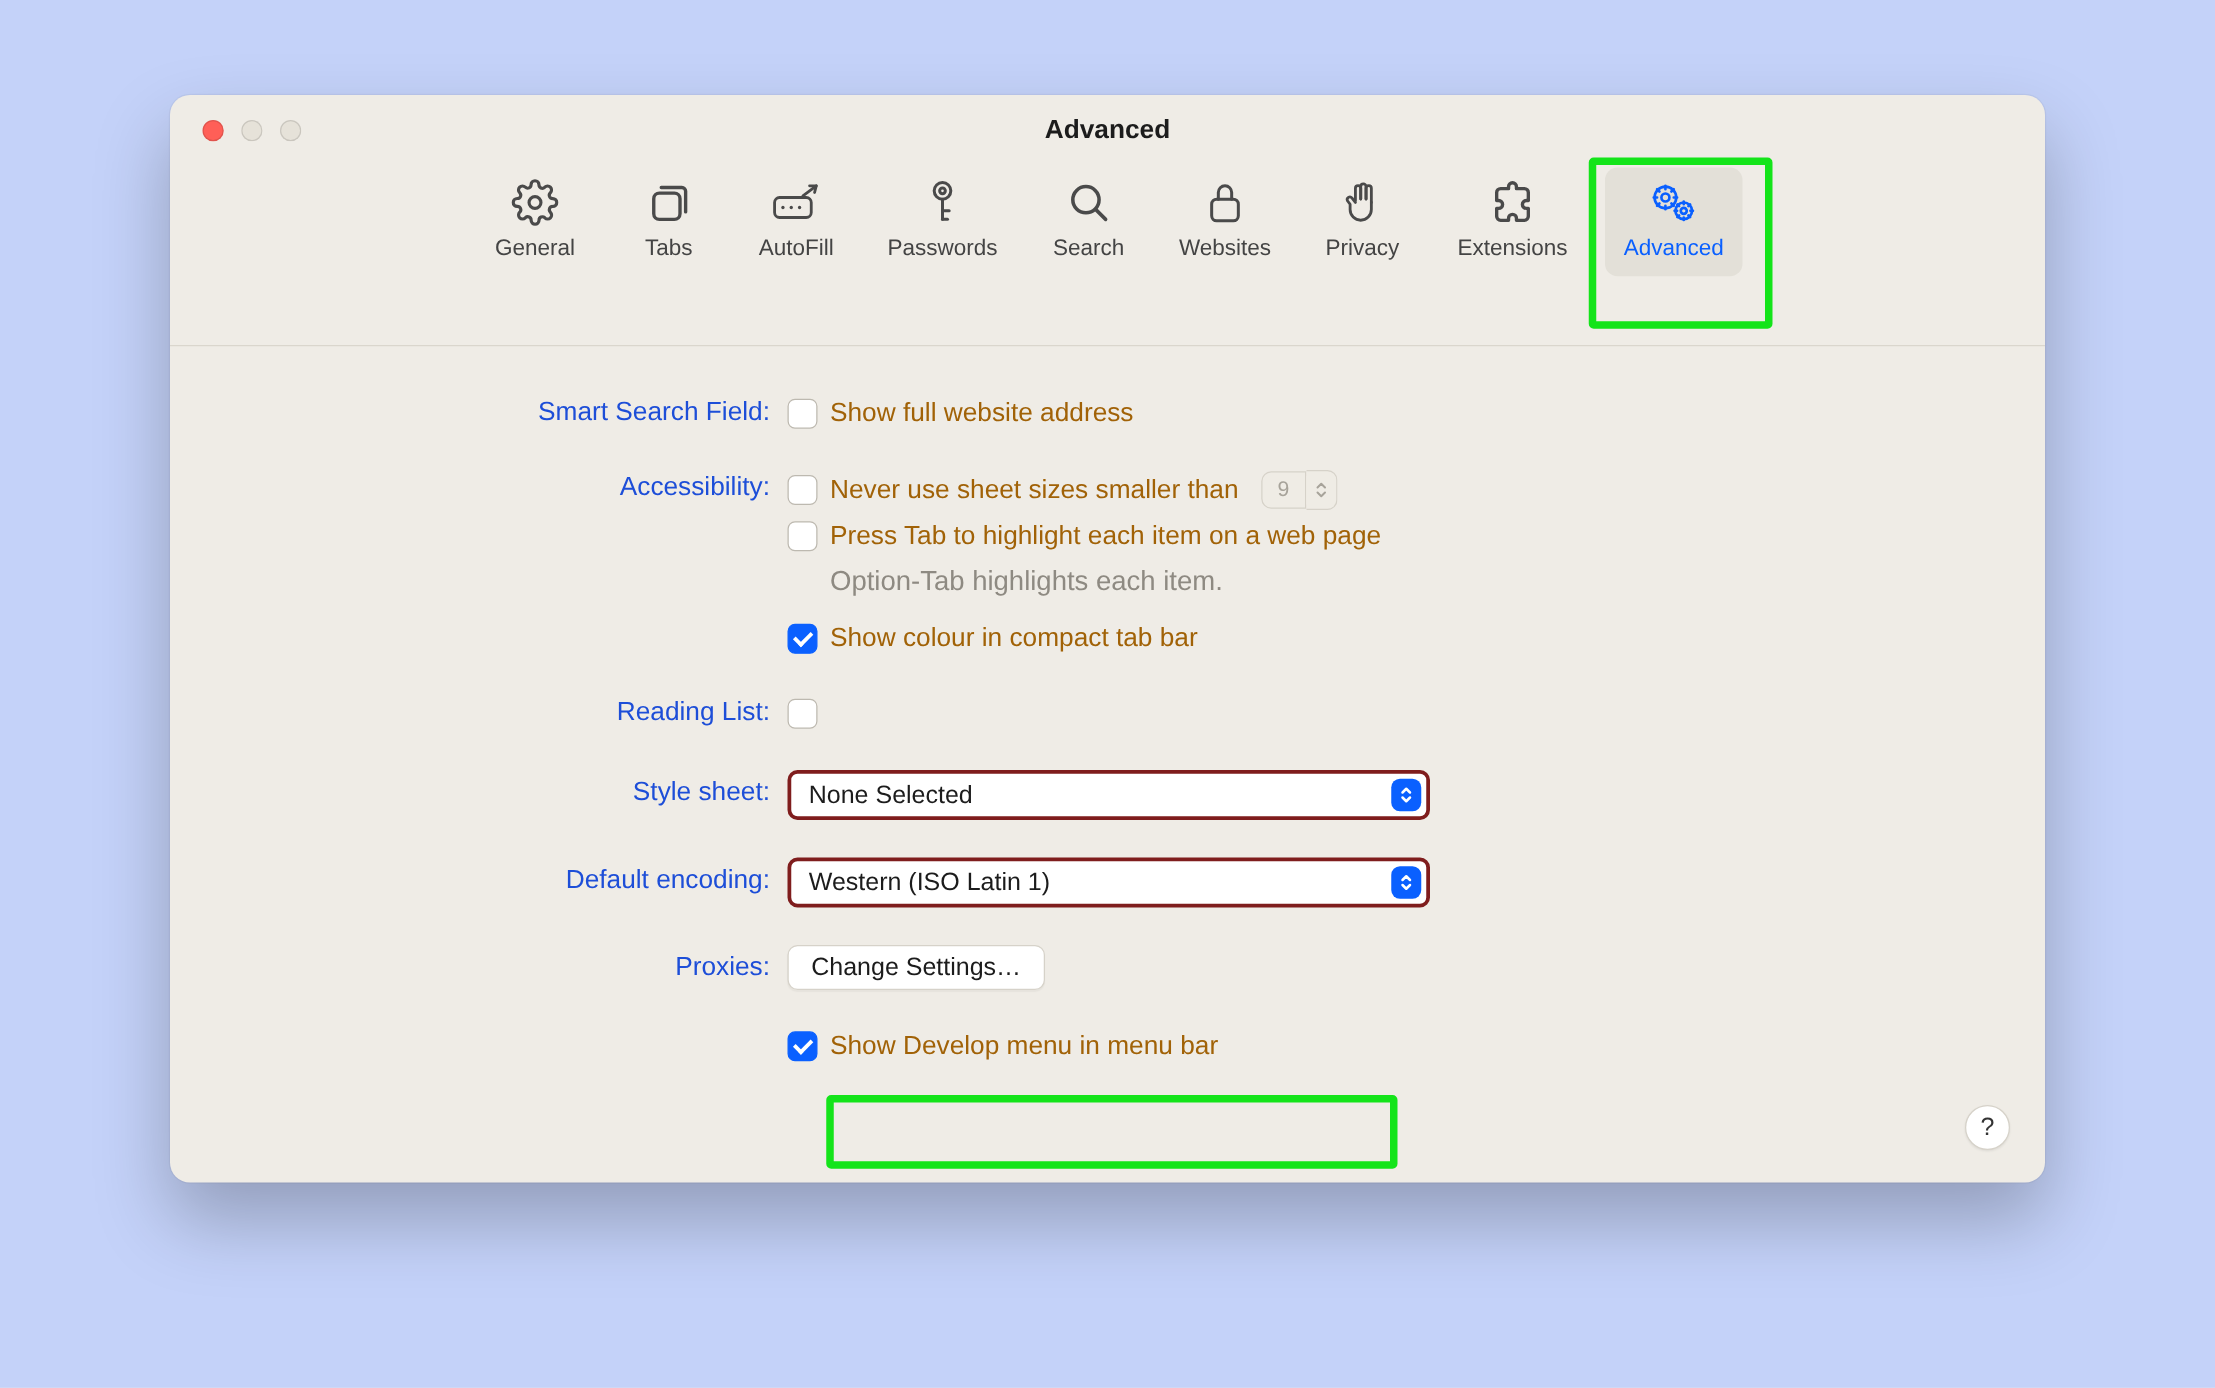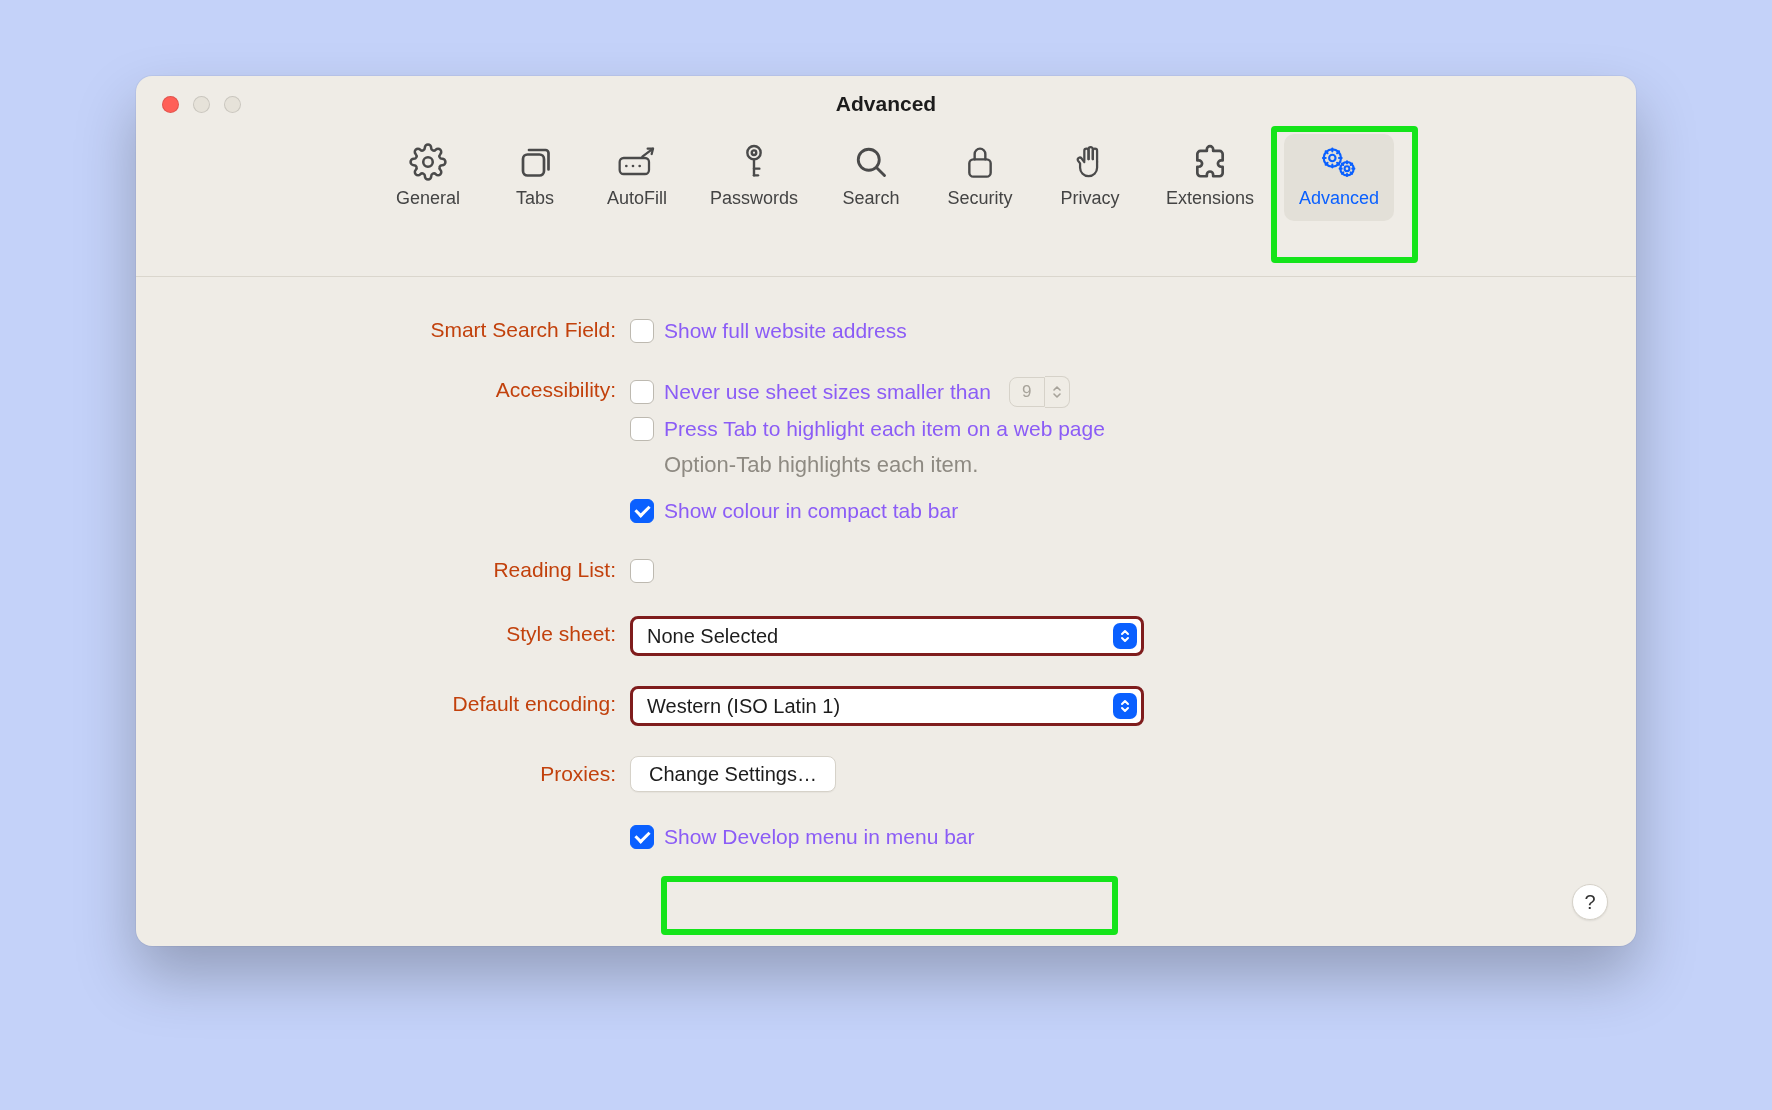--- a/index.html
+++ b/index.html
@@ -137,21 +137,21 @@
     align-items: flex-start;
     margin-bottom: 8px;
   }
   .row.spaced { margin-top: 30px; }
   .label-col {
     width: 480px;
     text-align: right;
     padding-right: 14px;
     padding-top: 2px;
     font-size: 21px;
-    color: #c2410c;
+    color: #1d4ed8;
   }
   .ctrl-col {
     display: flex;
     flex-direction: column;
     gap: 6px;
   }
   .ctrl-line {
     display: flex;
     align-items: center;
     gap: 10px;
@@ -181,21 +181,21 @@
   .checkbox.checked::after {
     content: "";
     width: 6px;
     height: 11px;
     border: solid #fff;
     border-width: 0 3px 3px 0;
     transform: rotate(45deg) translate(-1px, -1px);
   }
   .cb-text {
     font-size: 21px;
-    color: #8b5cf6;
+    color: #a16207;
   }
 
   .stepper {
     display: inline-flex;
     align-items: center;
     gap: 0;
     margin-left: 8px;
   }
   .stepper-num {
     display: inline-flex;
@@ -344,21 +344,21 @@
           </span>
           <span class="lbl">Search</span>
         </div>
         <div class="tab" style="width:92px">
           <span class="icon">
             <svg width="32" height="38" viewBox="0 0 24 28" fill="none" stroke="currentColor" stroke-width="1.8" stroke-linecap="round" stroke-linejoin="round">
                 <rect x="4" y="12" width="16" height="13" rx="3"></rect>
                 <path d="M8 12V8a4 4 0 0 1 8 0v4"></path>
               </svg>
           </span>
-          <span class="lbl">Security</span>
+          <span class="lbl">Websites</span>
         </div>
         <div class="tab" style="width:88px">
           <span class="icon">
             <svg width="34" height="38" viewBox="0 0 24 26" fill="none" stroke="currentColor" stroke-width="1.6" stroke-linecap="round" stroke-linejoin="round">
                 <path d="M8 12V5a1.5 1.5 0 1 1 3 0v6"></path>
                 <path d="M11 11V4a1.5 1.5 0 1 1 3 0v7"></path>
                 <path d="M14 11V5a1.5 1.5 0 1 1 3 0v8"></path>
                 <path d="M17 13v4a6 6 0 0 1-12 0v-3l-1.5-2a1.5 1.5 0 0 1 2.5-1.6L8 13"></path>
               </svg>
           </span>

